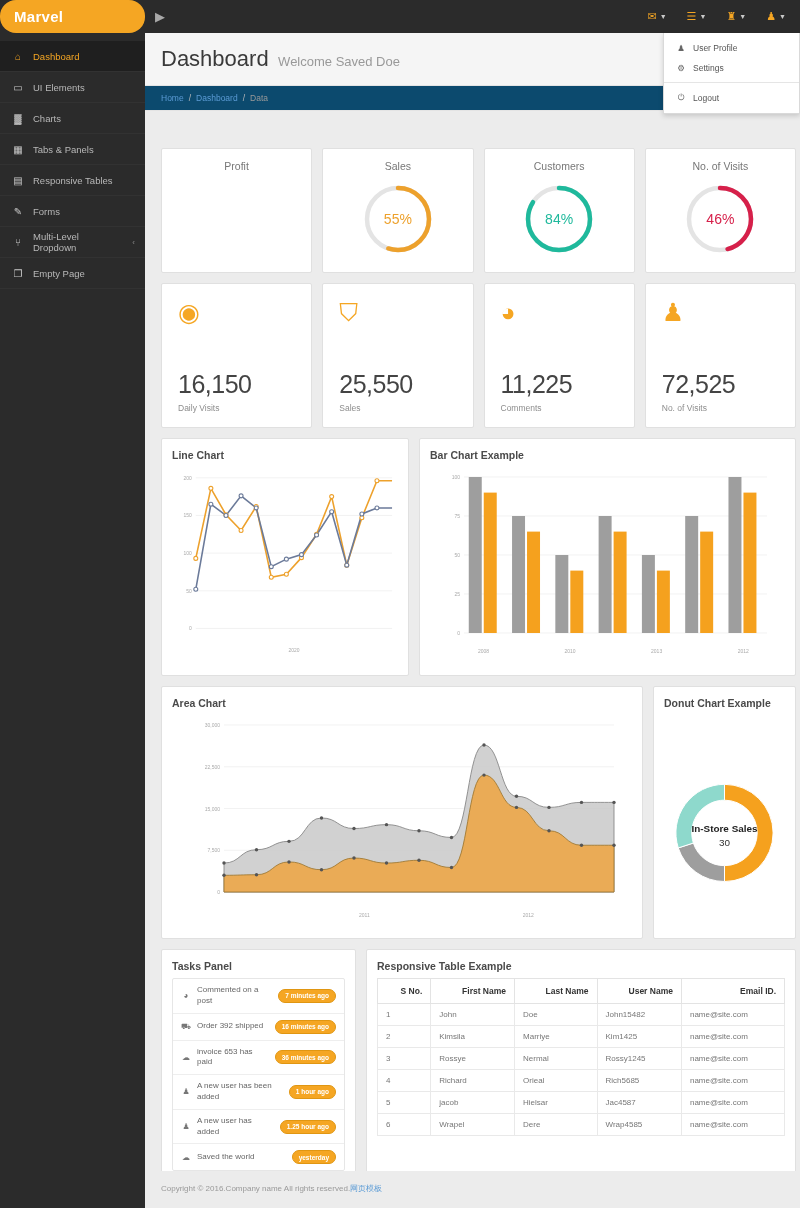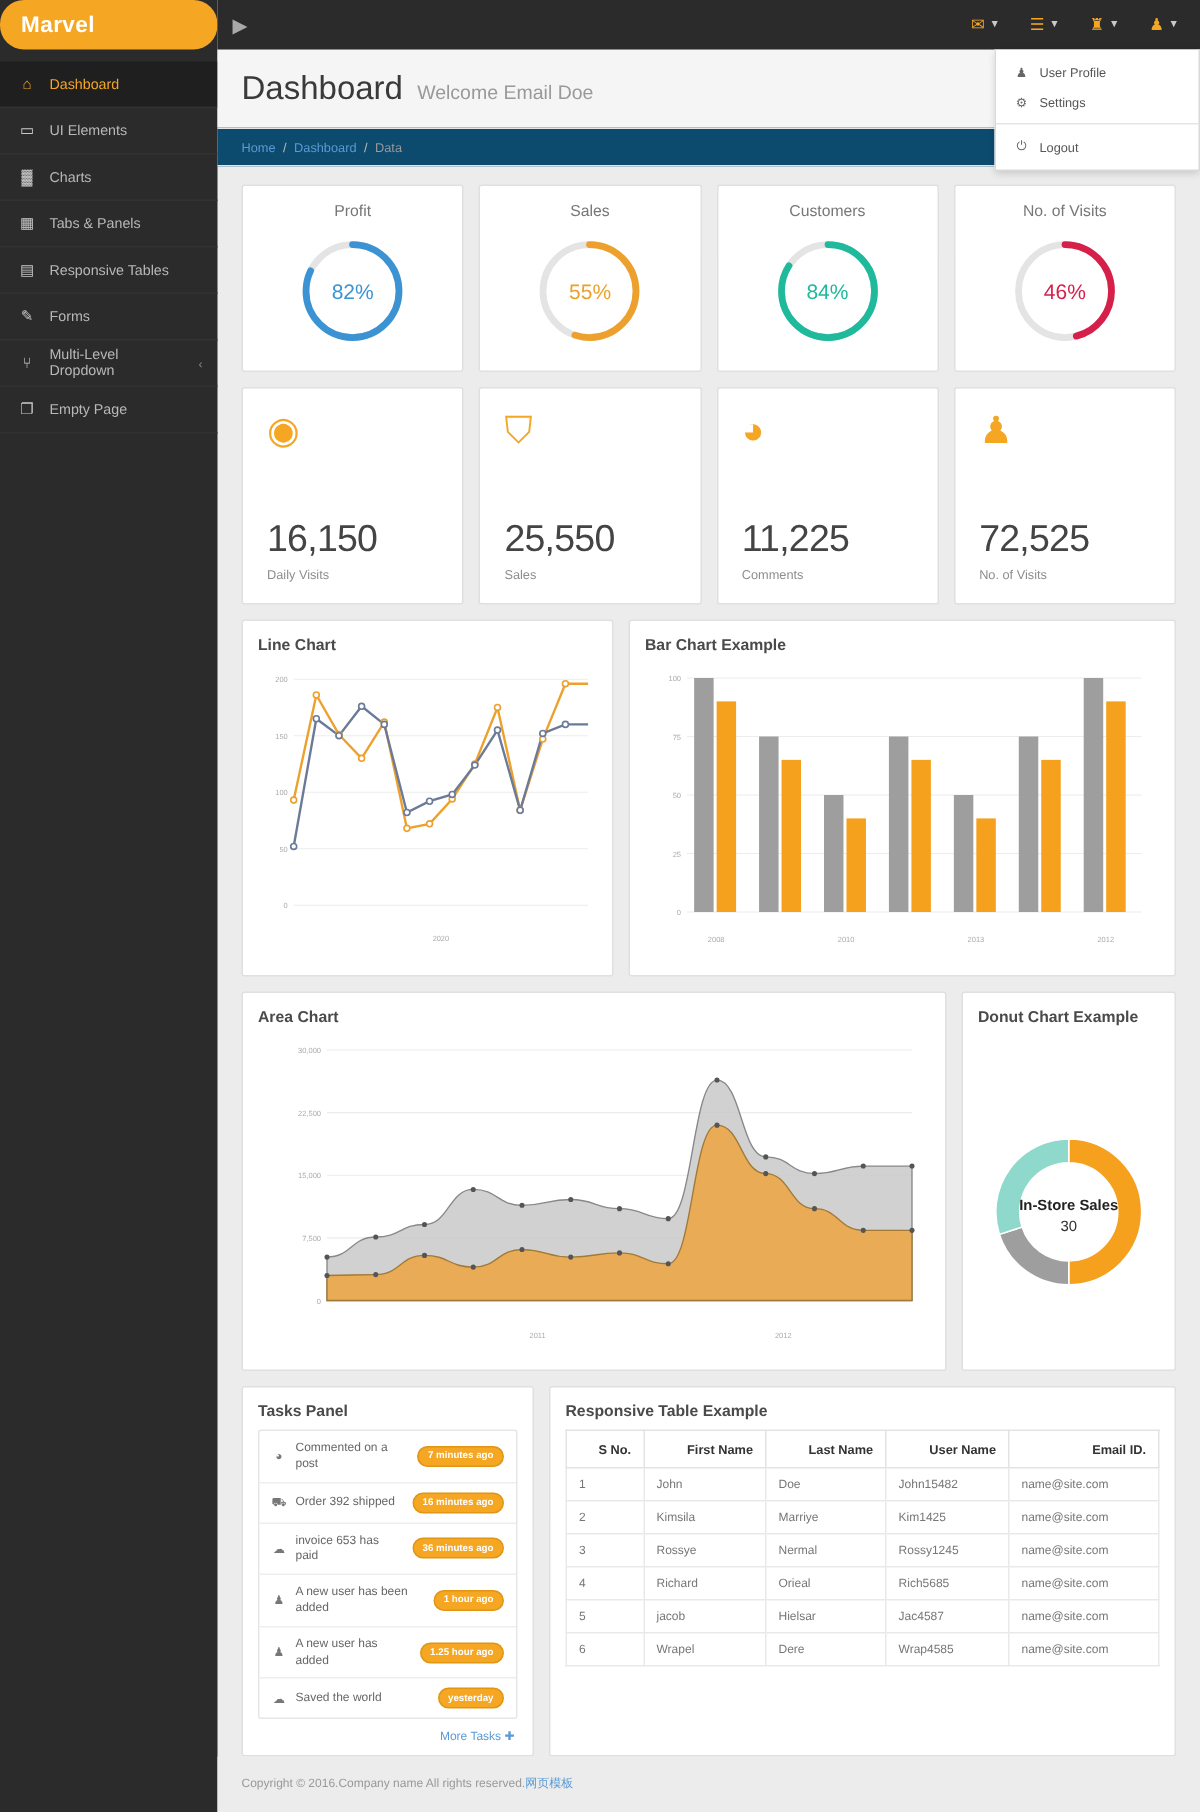--- a/index.html
+++ b/index.html
@@ -61,21 +61,21 @@
   .pagehead .welcome { font-size: 13px; color: #999; margin-left: 5px; }
 
   .breadcrumb {
     background: #0c4a6e; border-top: 1px solid #e4e4e4; border-bottom: 1px solid #e4e4e4;
     padding: 7px 0 7px 16px; font-size: 8.5px; display: flex; align-items: center; gap: 5px;
   }
   .breadcrumb a { color: #5b9bd5; text-decoration: none; cursor: pointer; }
   .breadcrumb .sep { color: #bbb; }
   .breadcrumb .cur { color: #999; }
 
-  .content { flex: 1; padding: 12px 16px 0 16px; overflow: hidden; }
+  .content { flex: 1; padding: 12px 4px 0 16px; overflow: hidden; margin-top: 25px; }
 
   .row { display: flex; gap: 10px; margin-bottom: 10px; }
   .card { background: #fff; border: 1px solid #e0e0e0; border-radius: 2px; }
 
   
   .gauge-card { flex: 1; padding: 11px 0 16px; text-align: center; }
   .gauge-title { font-size: 10.5px; color: #777; margin-bottom: 10px; }
   .gauge-wrap { position: relative; width: 74px; height: 74px; margin: 0 auto; }
   .gauge-wrap svg { display: block; transform: rotate(-90deg); }
   .gauge-val {
@@ -212,43 +212,36 @@
           <div class="dd-sep"></div>
           <div class="dd-item">
             <span class="dd-ico">⏻</span>
             <span>Logout</span>
           </div>
         </div>
     </div>
 
     <div class="pagehead">
       <h1>Dashboard</h1>
-      <span class="welcome">Welcome Email Doe</span>
+      <span class="welcome">Welcome Saved Doe</span>
     </div>
 
     <div class="breadcrumb" id="crumbs">
         <a>Home</a>
         <span class="sep">/</span>
         <a>Dashboard</a>
         <span class="sep">/</span>
         <span class="cur">Data</span>
       </div>
 
     <div class="content">
 
       <div class="row" id="gaugeRow">
           <div class="card gauge-card">
             <div class="gauge-title">Profit</div>
-            <div class="gauge-wrap">
-              <svg width="74" height="74" viewBox="0 0 74 74">
-                <circle cx="37" cy="37" r="31" fill="none" stroke="#e4e4e4" stroke-width="4.5"></circle>
-                <circle cx="37" cy="37" r="31" fill="none" stroke="#3b93d3" stroke-width="4.5" stroke-linecap="round" stroke-dasharray="159.72 194.78"></circle>
-              </svg>
-              <div class="gauge-val" style="color:#3b93d3">82%</div>
-            </div>
           </div>
           <div class="card gauge-card">
             <div class="gauge-title">Sales</div>
             <div class="gauge-wrap">
               <svg width="74" height="74" viewBox="0 0 74 74">
                 <circle cx="37" cy="37" r="31" fill="none" stroke="#e4e4e4" stroke-width="4.5"></circle>
                 <circle cx="37" cy="37" r="31" fill="none" stroke="#eda12c" stroke-width="4.5" stroke-linecap="round" stroke-dasharray="107.13 194.78"></circle>
               </svg>
               <div class="gauge-val" style="color:#eda12c">55%</div>
             </div>

